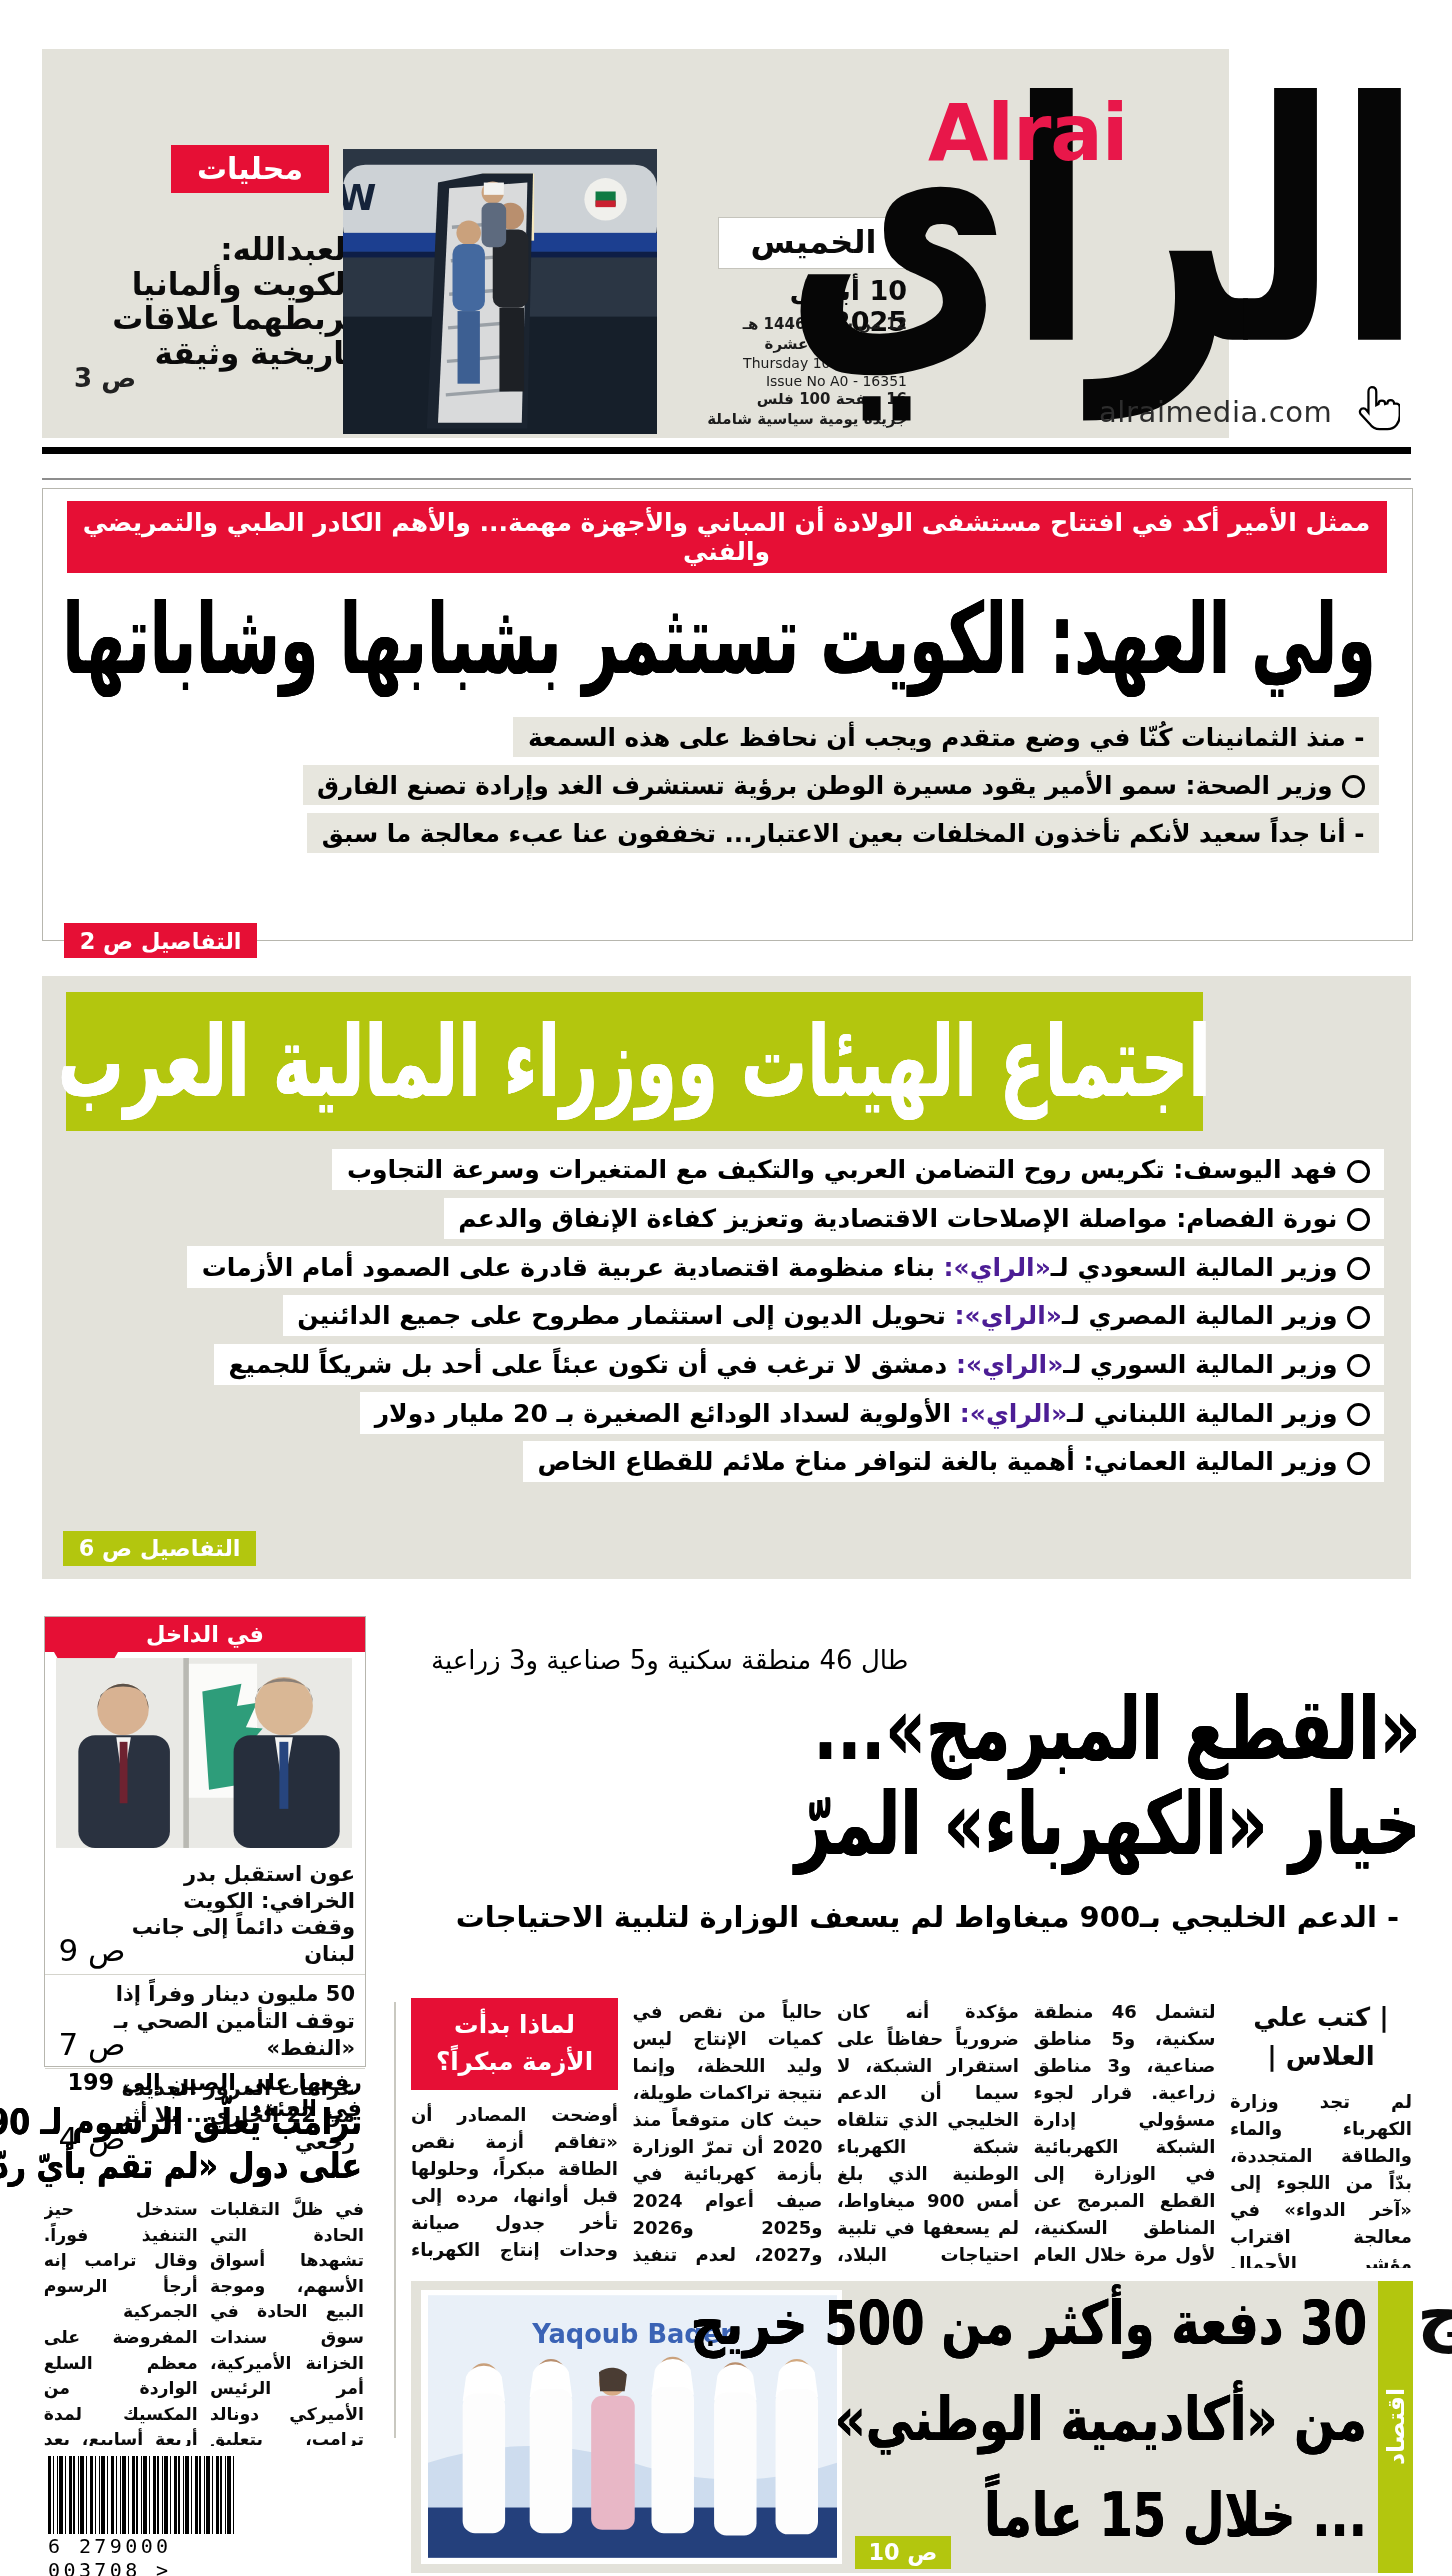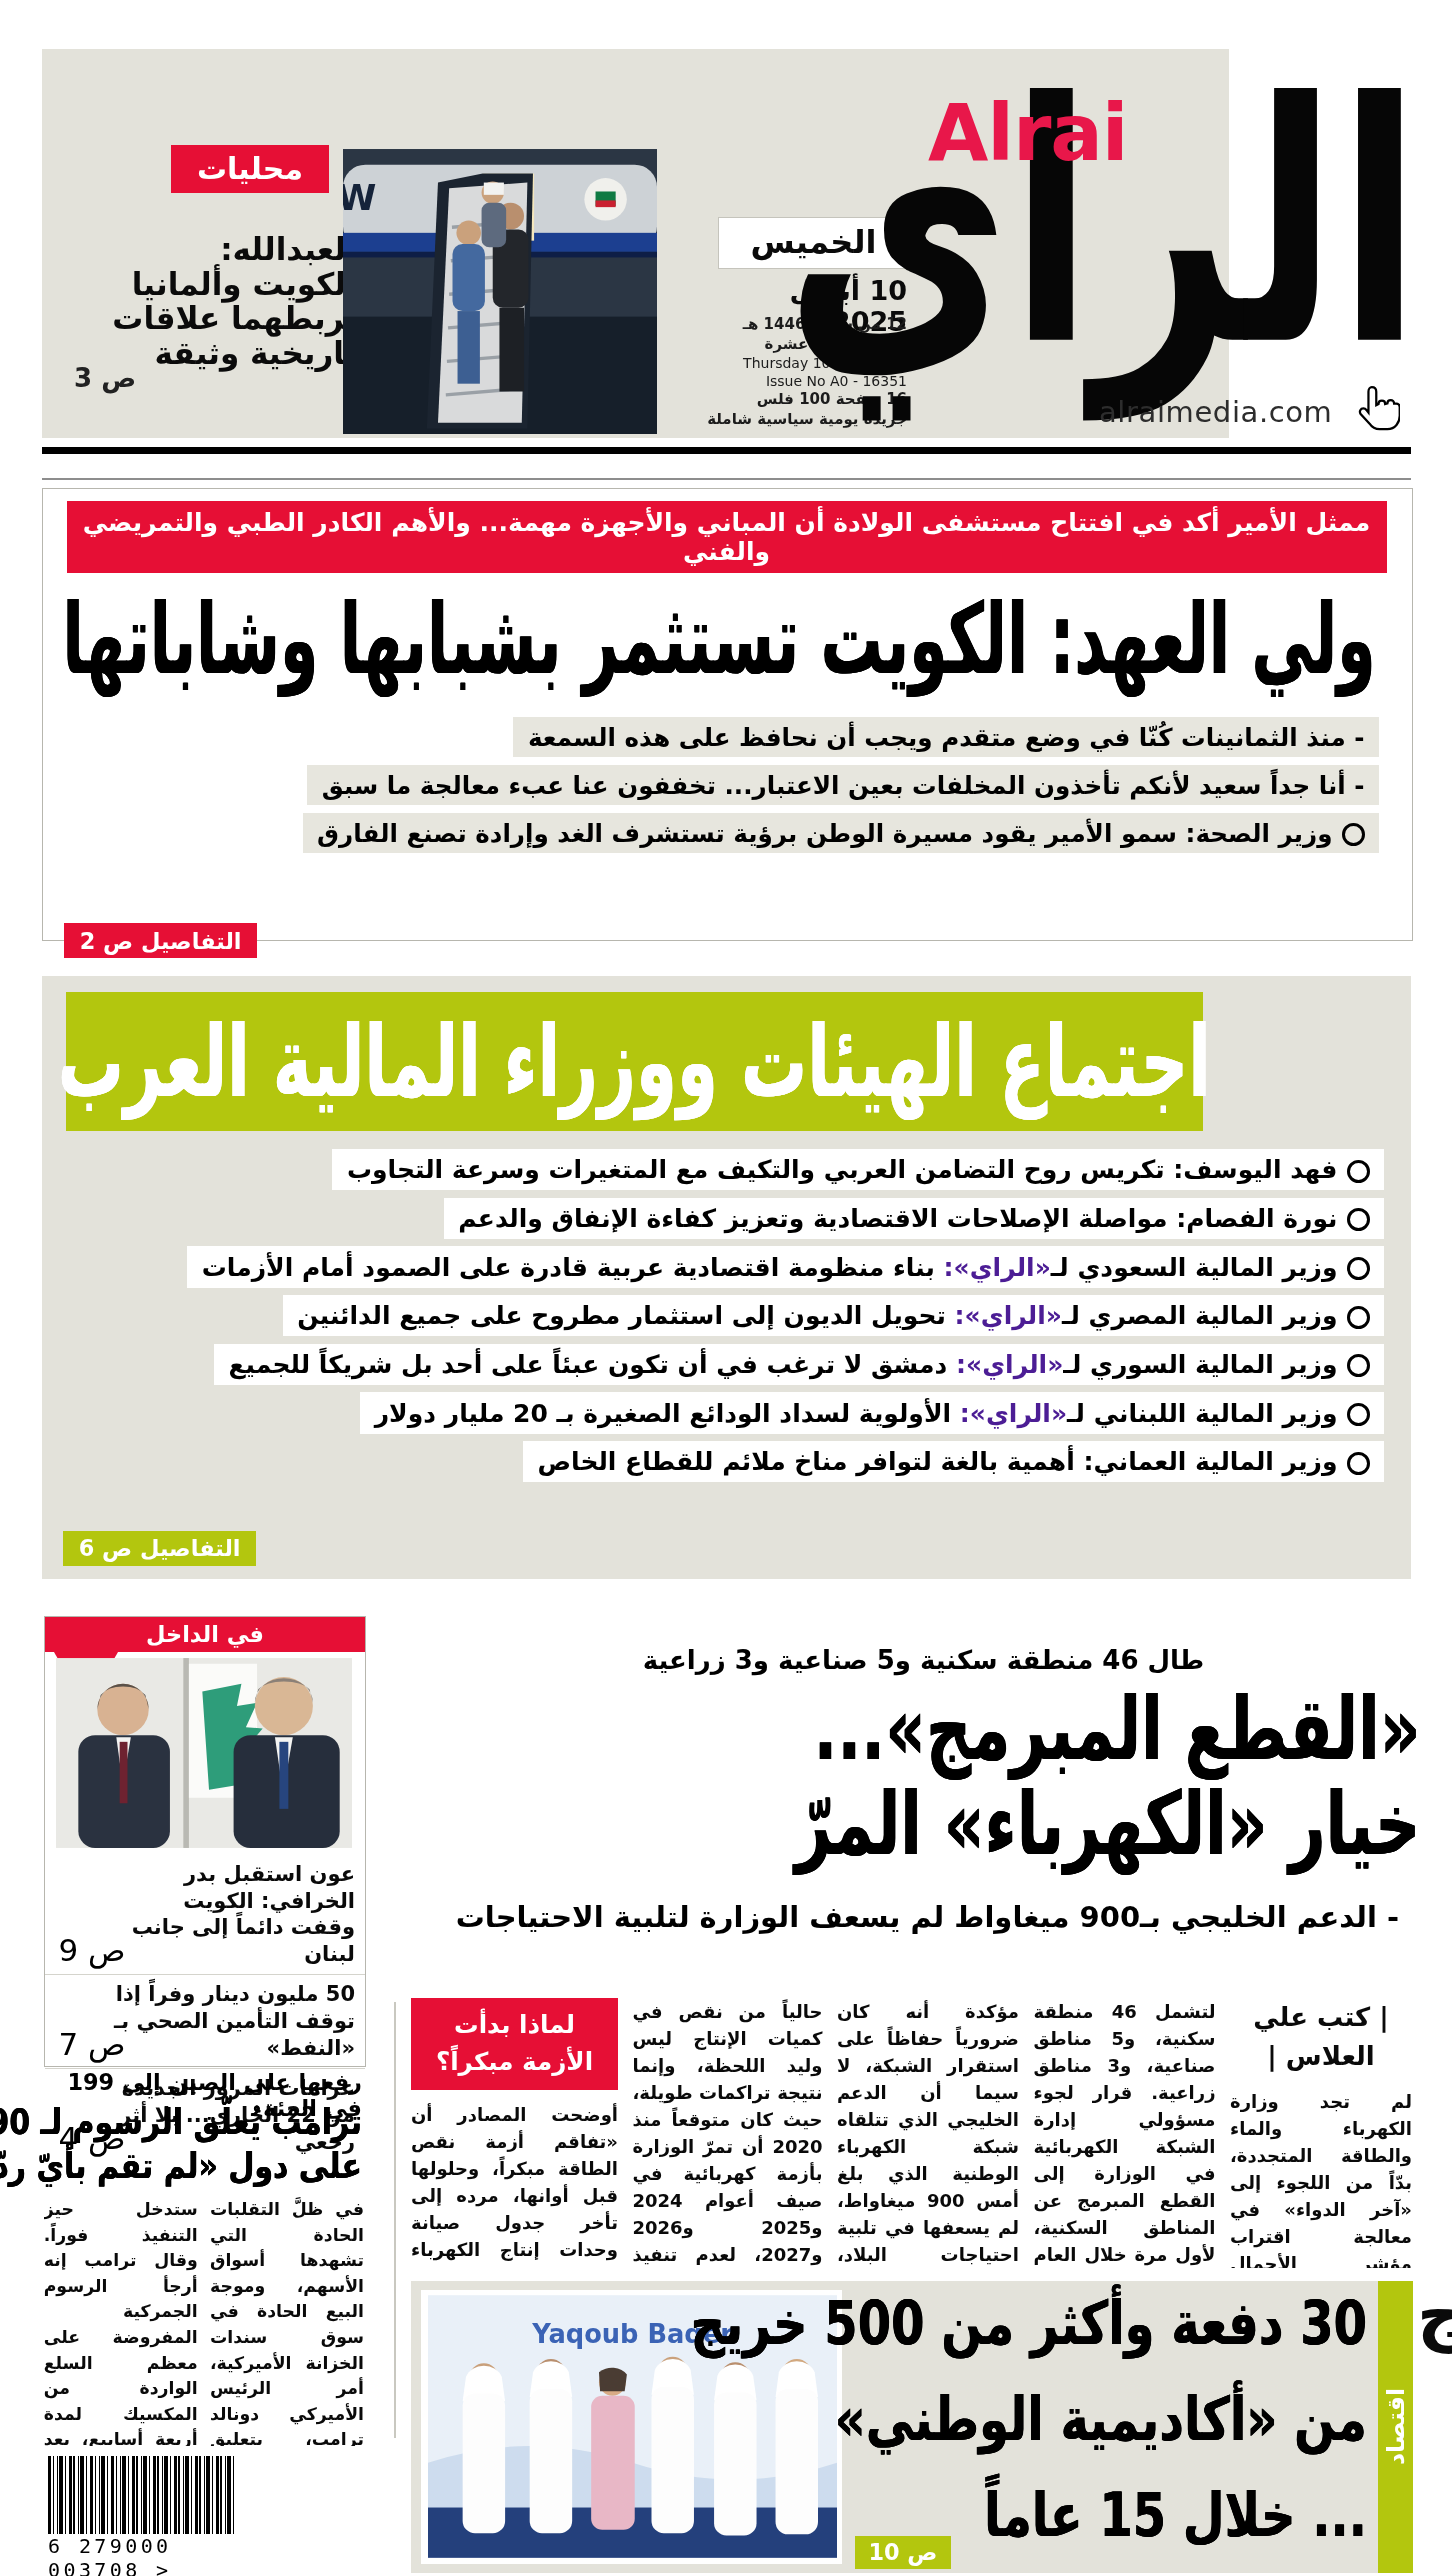--- a/index.html
+++ b/index.html
@@ -66,22 +66,22 @@
     font-weight:bold;text-align:center;line-height:34px;}
   .inside-tri{left:9px;top:35px;width:0;height:0;border-left:32px solid transparent;
     border-right:32px solid transparent;border-top:56px solid #e60f35;}
   .inside-photo{left:11.2px;top:41px;width:296px;height:190px;}
   .inside-items{left:0;top:237px;width:100%;}
   .in-item{position:relative;border-top:1.1px solid #d5d4cc;padding:6.7px 10px 5.6px 67px;
     min-height:63px;text-align:right;font-size:21px;font-weight:bold;line-height:1.28;color:#0a0a0a;}
   .in-item:first-child{border-top:none;}
   .in-page{position:absolute;left:13.4px;bottom:3.4px;font-size:31px;font-weight:normal;color:#000000;}
   
-  .elec-kicker{left:414px;top:1645px;width:985px;text-align:center;padding-left:17px;font-size:26px;
-    font-weight:bold;color:#000;}
+  .elec-kicker{left:414px;top:1645px;width:985px;text-align:left;padding-left:17px;font-size:26px;
+    font-weight:normal;color:#000;}
   .elec-h{left:414px;width:984px;text-align:right;padding-left:22.4px;}
   .elec-h span{display:inline-block;font-size:63px;font-weight:900;color:#000;
     transform:scale(1,1.38);transform-origin:right top;white-space:nowrap;}
   .elec-sub{left:414px;top:1900px;width:985px;text-align:right;font-size:29px;font-weight:bold;color:#000;}
   .elec-body{left:411px;top:1998px;width:1001px;height:270px;display:flex;gap:14.5px;}
   .ecol{font-size:18px;line-height:1.5;text-align:justify;color:#0a0a0a;font-weight:bold;overflow:hidden;}
   .byline{font-size:26px;font-weight:bold;margin-bottom:12.3px;text-align:center;}
   .why-box-title{background:#e60f35;color:#fff;font-size:24.6px;font-weight:bold;text-align:center;
     padding:9px 9px;margin-bottom:11.2px;}
   .divider-v{left:394px;top:2002px;width:1.7px;height:436px;background:#c9c8c0;}
@@ -187,22 +187,22 @@
   </div>
 
   <div class="abs rule-thick"></div>
   <div class="abs rule-thin"></div>
 
   <div id="lead-box" class="abs">
     <div class="abs lead-kicker ar">ممثل الأمير أكد في افتتاح مستشفى الولادة أن المباني والأجهزة مهمة... والأهم الكادر الطبي والتمريضي والفني</div>
     <div class="abs lead-headline ar heavy"><span>ولي العهد: الكويت تستثمر بشبابها وشاباتها</span></div>
     <div class="abs lead-bullets ar">
       <div class="lead-bullet"><span class="strip">- منذ الثمانينات كُنّا في وضع متقدم ويجب أن نحافظ على هذه السمعة</span></div>
+      <div class="lead-bullet"><span class="strip"><span class="ring"></span><span>وزير الصحة: سمو الأمير يقود مسيرة الوطن برؤية تستشرف الغد وإرادة تصنع الفارق</span></span></div>
       <div class="lead-bullet"><span class="strip">- أنا جداً سعيد لأنكم تأخذون المخلفات بعين الاعتبار... تخففون عنا عبء معالجة ما سبق</span></div>
-      <div class="lead-bullet"><span class="strip"><span class="ring"></span><span>وزير الصحة: سمو الأمير يقود مسيرة الوطن برؤية تستشرف الغد وإرادة تصنع الفارق</span></span></div>
     </div>
     <div class="abs tag-red ar">التفاصيل ص 2</div>
   </div>
 
   <div id="fin-sec" class="abs">
     <div class="abs fin-banner">
         <span class="heavy">اجتماع الهيئات ووزراء المالية العرب</span>
       </div>
     <div class="abs fin-bullets ar">
       <div class="fin-bullet"><span class="strip"><span class="ring"></span><span>فهد اليوسف: تكريس روح التضامن العربي والتكيف مع المتغيرات وسرعة التجاوب</span><span class="red"></span><span></span></span></div>

